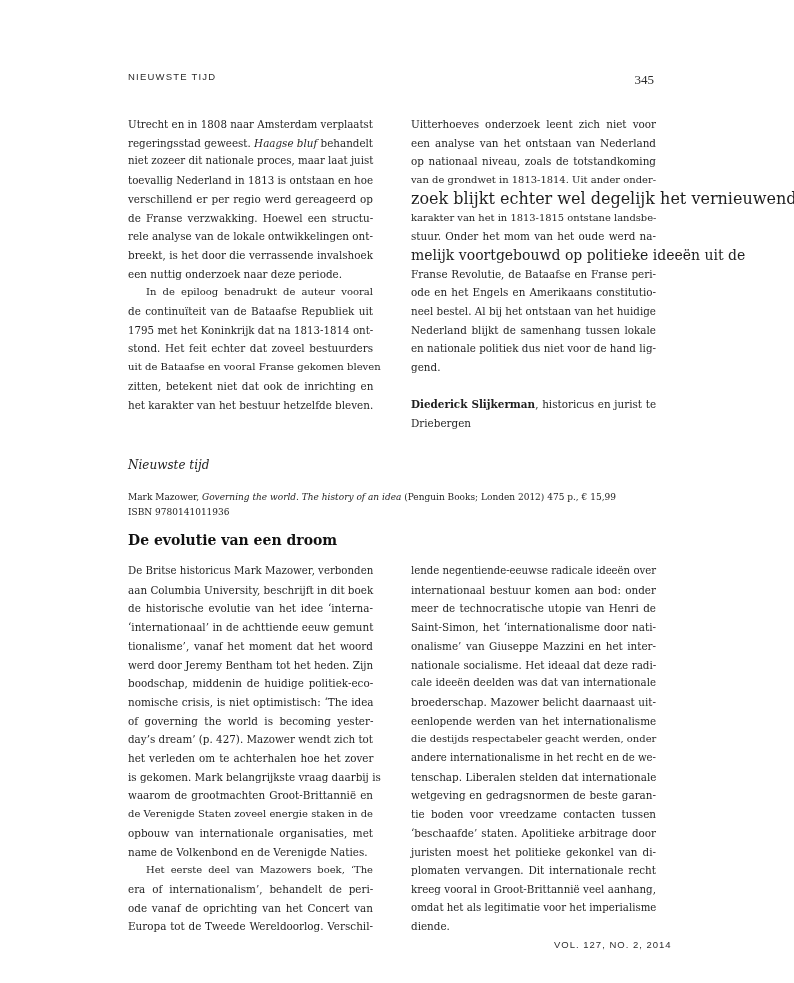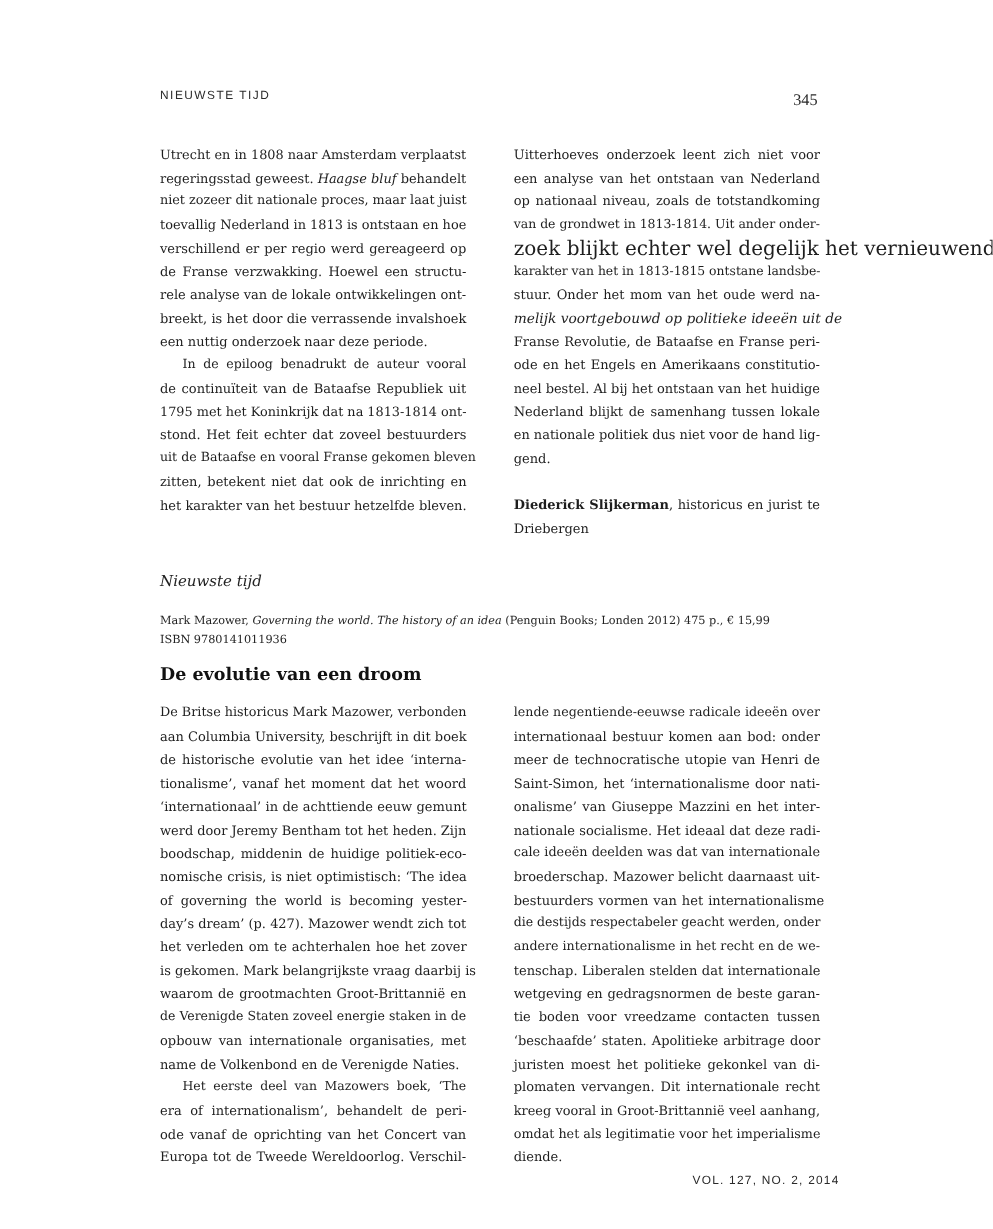--- a/index.html
+++ b/index.html
@@ -80,21 +80,21 @@
 
   <div class="col col-right-top">
     <p>
       <span class="line" style="display: block; word-spacing: 2.8px;">Uitterhoeves onderzoek leent zich niet voor</span>
       <span class="line" style="display: block; word-spacing: 1.66667px;">een analyse van het ontstaan van Nederland</span>
       <span class="line" style="display: block; word-spacing: 1.2px;">op nationaal niveau, zoals de totstandkoming</span>
       <span class="line" style="display: block; font-size: 9.95312px;">van de grondwet in 1813-1814. Uit ander onder-</span>
       <span class="line" style="display: block; font-size: 16px;">zoek blijkt echter wel degelijk het vernieuwend</span>
       <span class="line" style="display: block; font-size: 9.9144px;">karakter van het in 1813-1815 ontstane landsbe-</span>
       <span class="line" style="display: block; word-spacing: 1px;">stuur. Onder het mom van het oude werd na-</span>
-      <span class="line" style="display: block; font-size: 11px; font-style: italic;">melijk voortgebouwd op politieke ideeën uit de</span>
+      <span class="line" style="display: block; font-size: 14px;">melijk voortgebouwd op politieke ideeën uit de</span>
       <span class="line" style="display: block; word-spacing: 0.5px;">Franse Revolutie, de Bataafse en Franse peri-</span>
       <span class="line" style="display: block; word-spacing: 0.833333px;">ode en het Engels en Amerikaans constitutio-</span>
       <span class="line" style="display: block; font-size: 10.3577px;">neel bestel. Al bij het ontstaan van het huidige</span>
       <span class="line" style="display: block; word-spacing: 1.2px;">Nederland blijkt de samenhang tussen lokale</span>
       <span class="line" style="display: block; font-size: 10.3577px;">en nationale politiek dus niet voor de hand lig-</span>
       <span class="line last" style="display: block;">gend.</span>
     </p>
     <p class="signature">
       <span class="line" style="display: block; word-spacing: 0.4px;"><b>Diederick Slijkerman</b><span>, historicus en jurist te</span></span>
       <span class="line last" style="display: block;">Driebergen</span>
@@ -108,22 +108,22 @@
     <div>ISBN 9780141011936</div>
   </div>
 
   <div class="review-title">De evolutie van een droom</div>
 
   <div class="col col-left-bottom">
     <p>
       <span class="line" style="display: block; font-size: 10.2329px;">De Britse historicus Mark Mazower, verbonden</span>
       <span class="line" style="display: block; word-spacing: 0px;">aan Columbia University, beschrijft in dit boek</span>
       <span class="line" style="display: block; word-spacing: 1.5px;">de historische evolutie van het idee ‘interna-</span>
+      <span class="line" style="display: block; word-spacing: 0.2px;">‘internationaal’ in de achttiende eeuw gemunt</span>
       <span class="line" style="display: block; word-spacing: 1.33333px;">tionalisme’, vanaf het moment dat het woord</span>
-      <span class="line" style="display: block; word-spacing: 0.2px;">‘internationaal’ in de achttiende eeuw gemunt</span>
       <span class="line" style="display: block; font-size: 10.3577px;">werd door Jeremy Bentham tot het heden. Zijn</span>
       <span class="line" style="display: block; word-spacing: 1.5px;">boodschap, middenin de huidige politiek-eco-</span>
       <span class="line" style="display: block; word-spacing: 0.333333px;">nomische crisis, is niet optimistisch: ‘The idea</span>
       <span class="line" style="display: block; word-spacing: 3.16667px;">of governing the world is becoming yester-</span>
       <span class="line" style="display: block; font-size: 10.3577px;">day’s dream’ (p. 427). Mazower wendt zich tot</span>
       <span class="line" style="display: block; word-spacing: 0.714286px;">het verleden om te achterhalen hoe het zover</span>
       <span class="line" style="display: block; word-spacing: 0px;">is gekomen. Mark belangrijkste vraag daarbij is</span>
       <span class="line" style="display: block; word-spacing: 0.75px;">waarom de grootmachten Groot-Brittannië en</span>
       <span class="line" style="display: block; font-size: 9.99216px;">de Verenigde Staten zoveel energie staken in de</span>
       <span class="line" style="display: block; word-spacing: 2.25px;">opbouw van internationale organisaties, met</span>
@@ -140,21 +140,21 @@
   <div class="col col-right-bottom">
     <p>
       <span class="line" style="display: block; font-size: 10.1111px;">lende negentiende-eeuwse radicale ideeën over</span>
       <span class="line" style="display: block; word-spacing: 1px;">internationaal bestuur komen aan bod: onder</span>
       <span class="line" style="display: block; word-spacing: 1px;">meer de technocratische utopie van Henri de</span>
       <span class="line" style="display: block; word-spacing: 0.75px;">Saint-Simon, het ‘internationalisme door nati-</span>
       <span class="line" style="display: block; word-spacing: 1.16667px;">onalisme’ van Giuseppe Mazzini en het inter-</span>
       <span class="line" style="display: block; word-spacing: 0.166667px;">nationale socialisme. Het ideaal dat deze radi-</span>
       <span class="line" style="display: block; font-size: 10.2329px;">cale ideeën deelden was dat van internationale</span>
       <span class="line" style="display: block; word-spacing: 0.25px;">broederschap. Mazower belicht daarnaast uit-</span>
-      <span class="line" style="display: block; word-spacing: 0.75px;">bestuurders vormen van het internationalisme</span>
+      <span class="line" style="display: block; word-spacing: 0.75px;">eenlopende werden van het internationalisme</span>
       <span class="line" style="display: block; font-size: 9.99216px;">die destijds respectabeler geacht werden, onder</span>
       <span class="line" style="display: block; font-size: 10.1111px;">andere internationalisme in het recht en de we-</span>
       <span class="line" style="display: block; word-spacing: 0.25px;">tenschap. Liberalen stelden dat internationale</span>
       <span class="line" style="display: block; word-spacing: 0.4px;">wetgeving en gedragsnormen de beste garan-</span>
       <span class="line" style="display: block; word-spacing: 3px;">tie boden voor vreedzame contacten tussen</span>
       <span class="line" style="display: block; word-spacing: 0.75px;">‘beschaafde’ staten. Apolitieke arbitrage door</span>
       <span class="line" style="display: block; word-spacing: 1.66667px;">juristen moest het politieke gekonkel van di-</span>
       <span class="line" style="display: block; word-spacing: 1.5px;">plomaten vervangen. Dit internationale recht</span>
       <span class="line" style="display: block; font-size: 10.3158px;">kreeg vooral in Groot-Brittannië veel aanhang,</span>
       <span class="line" style="display: block; font-size: 10.192px;">omdat het als legitimatie voor het imperialisme</span>

